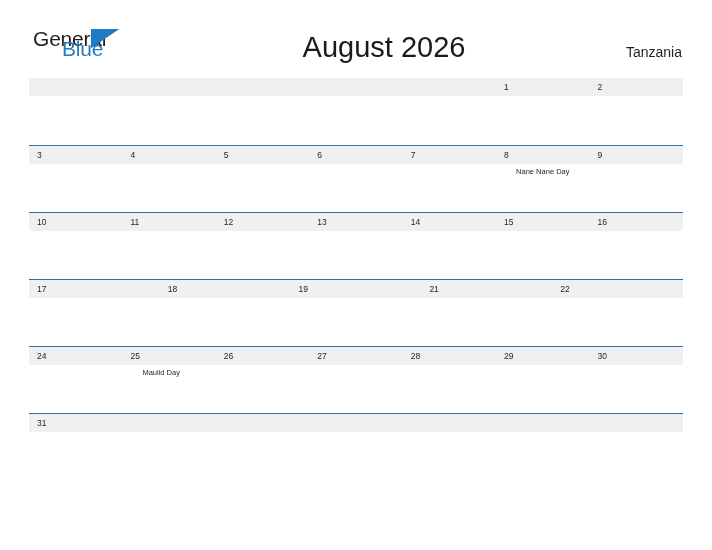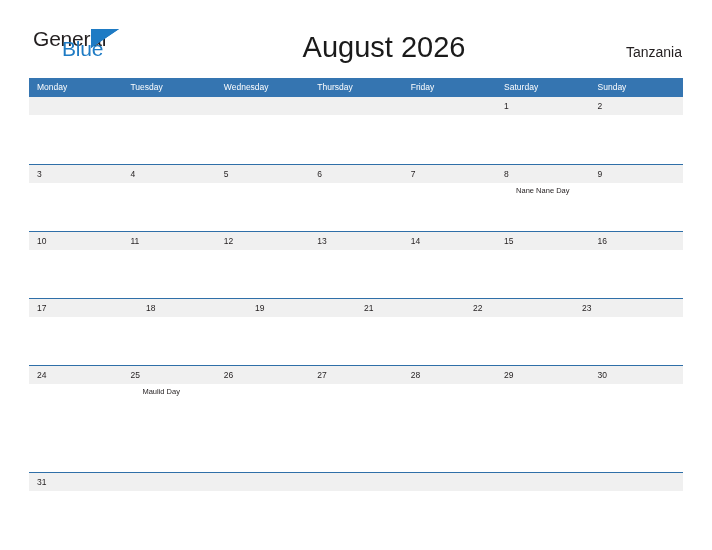--- a/index.html
+++ b/index.html
@@ -110,21 +110,20 @@
     width: 100%;
     height: 67px;
     border-top: 1.5px solid #2f6fa8;
     box-sizing: border-box;
   }
   .week-row.first-row {
     border-top: none;
   }
   .week-row.last-row {
     height: 22px;
-    margin-top: 40px;
   }
 
   .day-cell {
     flex: 1 1 0;
     position: relative;
     box-sizing: border-box;
     overflow: hidden;
   }
   .day-band {
     position: absolute;
@@ -174,29 +173,20 @@
     <span class="logo-blue">Blue</span>
   </div>
 
   <h1 class="calendar-title">August 2026</h1>
 
   <div class="country-label">Tanzania</div>
 </div>
 
 <div class="calendar">
 
-  <div class="weekday-header">
-    <div class="weekday-cell">Monday</div>
-    <div class="weekday-cell">Tuesday</div>
-    <div class="weekday-cell">Wednesday</div>
-    <div class="weekday-cell">Thursday</div>
-    <div class="weekday-cell">Friday</div>
-    <div class="weekday-cell">Saturday</div>
-    <div class="weekday-cell">Sunday</div>
-  </div>
 
   <div id="weeks-container">
       <div class="week-row first-row">
         <div class="day-cell">
           <div class="day-band"></div>
           <div class="day-number"></div>
         </div>
         <div class="day-cell">
           <div class="day-band"></div>
           <div class="day-number"></div>
@@ -299,24 +289,20 @@
           <div class="day-number">19</div>
         </div>
         <div class="day-cell">
           <div class="day-band"></div>
           <div class="day-number">21</div>
         </div>
         <div class="day-cell">
           <div class="day-band"></div>
           <div class="day-number">22</div>
         </div>
-        <div class="day-cell">
-          <div class="day-band"></div>
-          <div class="day-number">23</div>
-        </div>
       </div>
       <div class="week-row">
         <div class="day-cell">
           <div class="day-band"></div>
           <div class="day-number">24</div>
         </div>
         <div class="day-cell">
           <div class="day-band"></div>
           <div class="day-number">25</div>
           <div class="day-events">

